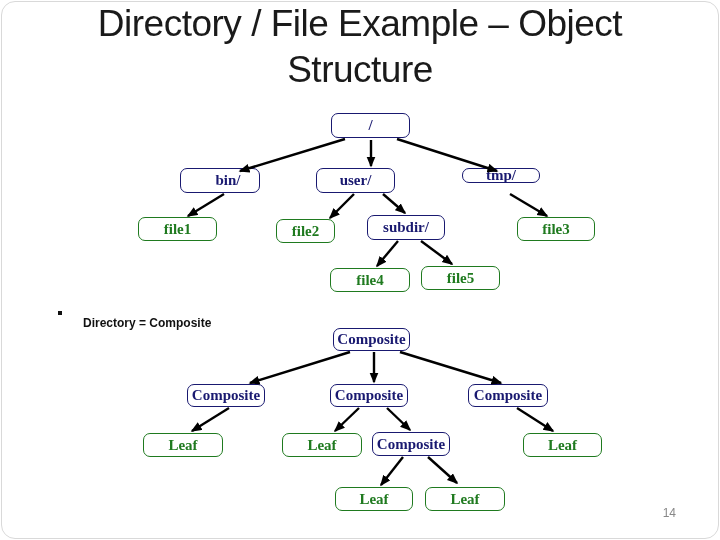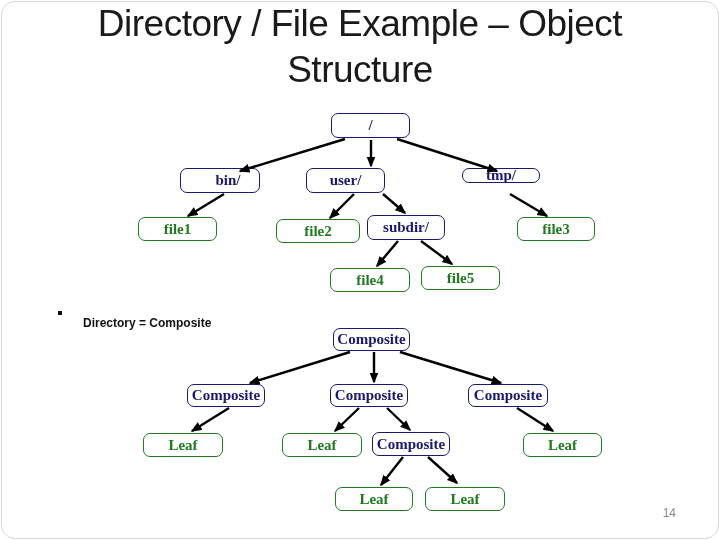--- a/index.html
+++ b/index.html
@@ -51,24 +51,24 @@
 <div class="slide-frame"></div>
 
 <div class="title">
   <div>Directory / File Example – Object</div>
   <div>Structure</div>
 </div>
 
 <div id="diagram-nodes">
     <div class="node node-dir" style="left: 331px; top: 113px; width: 79px; height: 25px;">/</div>
     <div class="node node-dir" style="left: 180px; top: 168px; width: 80px; height: 25px; padding-left: 16px;">bin/</div>
-    <div class="node node-dir" style="left: 306px; top: 168px; width: 79px; height: 25px;">user/</div>
+    <div class="node node-dir" style="left: 316px; top: 168px; width: 79px; height: 25px;">user/</div>
     <div class="node node-dir" style="left: 462px; top: 168px; width: 78px; height: 15px;">tmp/</div>
     <div class="node node-file" style="left: 138px; top: 217px; width: 79px; height: 24px;">file1</div>
-    <div class="node node-file" style="left: 276px; top: 219px; width: 84px; height: 24px;">file2</div>
+    <div class="node node-file" style="left: 276px; top: 219px; width: 59px; height: 24px;">file2</div>
     <div class="node node-dir" style="left: 367px; top: 215px; width: 78px; height: 25px;">subdir/</div>
     <div class="node node-file" style="left: 517px; top: 217px; width: 78px; height: 24px;">file3</div>
     <div class="node node-file" style="left: 330px; top: 268px; width: 80px; height: 24px;">file4</div>
     <div class="node node-file" style="left: 421px; top: 266px; width: 79px; height: 24px;">file5</div>
     <div class="node node-dir" style="left: 333px; top: 328px; width: 77px; height: 23px;">Composite</div>
     <div class="node node-dir" style="left: 187px; top: 384px; width: 78px; height: 23px;">Composite</div>
     <div class="node node-dir" style="left: 330px; top: 384px; width: 78px; height: 23px;">Composite</div>
     <div class="node node-dir" style="left: 468px; top: 384px; width: 80px; height: 23px;">Composite</div>
     <div class="node node-file" style="left: 143px; top: 433px; width: 80px; height: 24px;">Leaf</div>
     <div class="node node-file" style="left: 282px; top: 433px; width: 80px; height: 24px;">Leaf</div>

